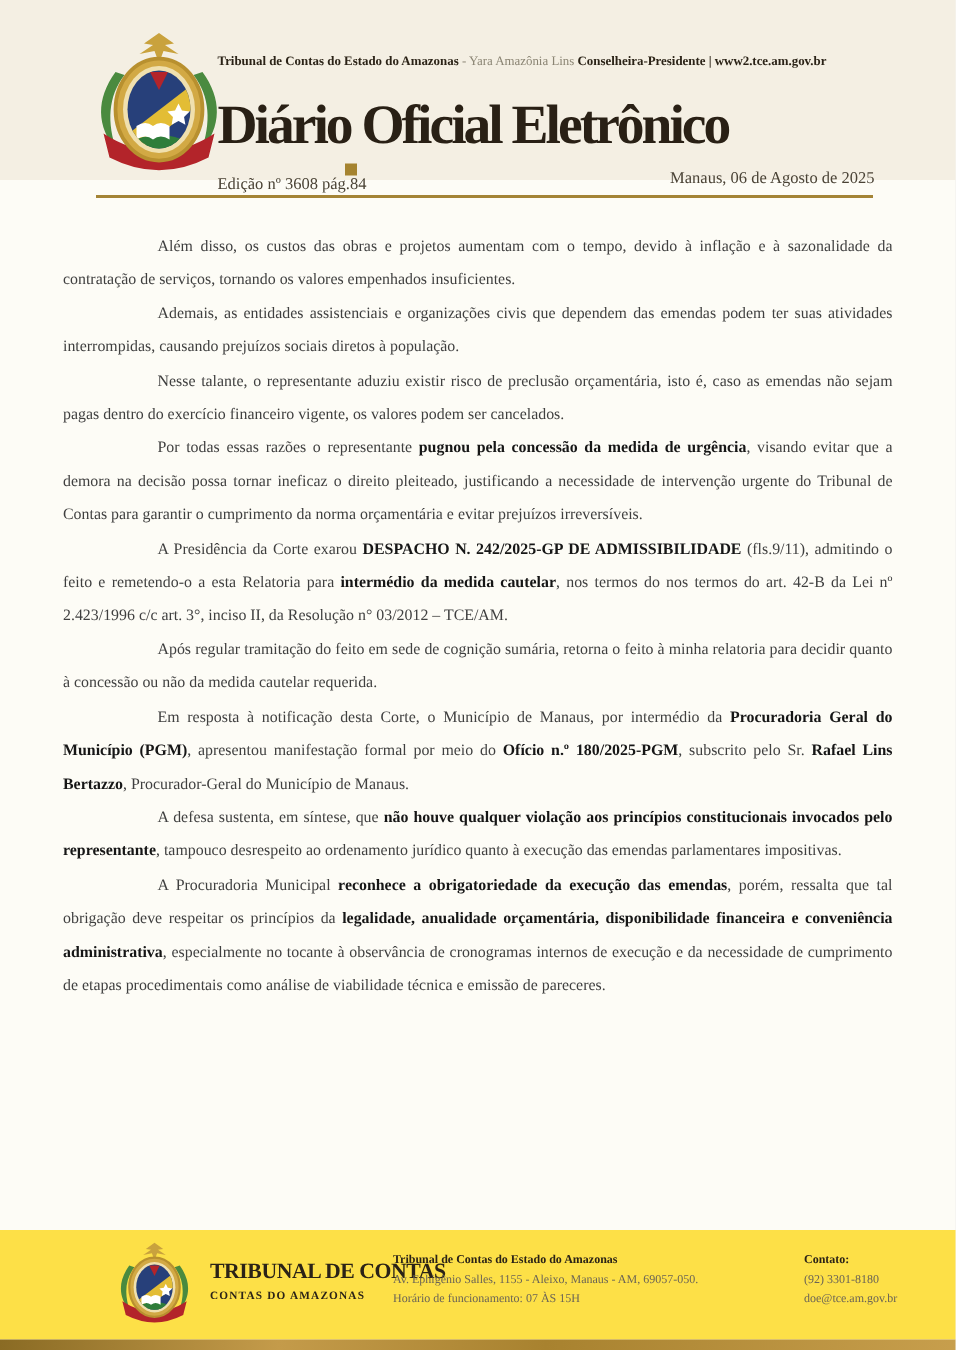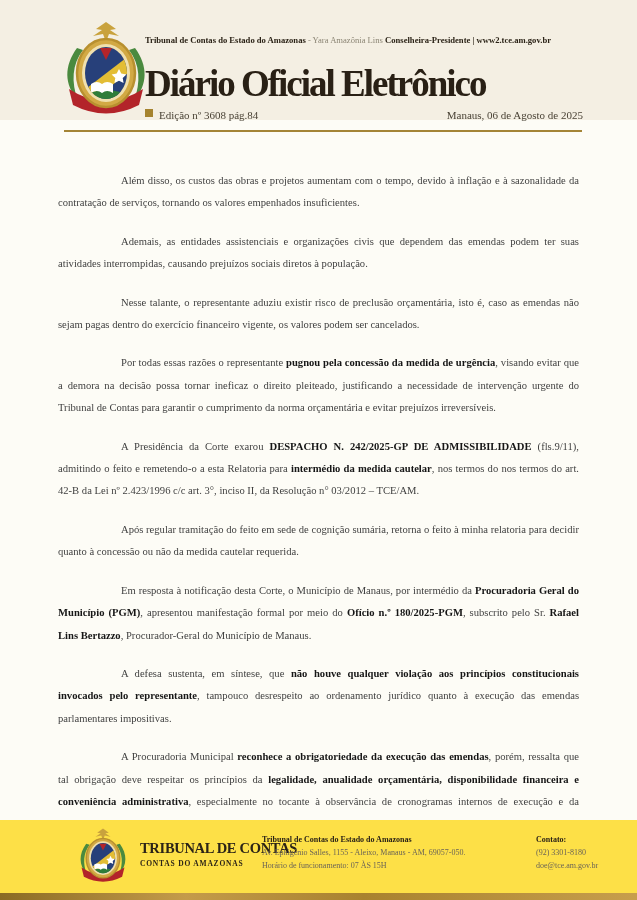--- a/index.html
+++ b/index.html
@@ -21,32 +21,32 @@
   .tagline .bold { font-weight:bold; color:#2b2317; }
   .tagline .light { color:#8b8574; }
   .doe-title {
     margin-top:18px; font-size:37px; font-weight:bold; color:#292015;
     letter-spacing:-2px; line-height:40px; white-space:nowrap;
   }
   .edition-row {
     margin-top:5px; display:flex; justify-content:space-between; align-items:center;
     font-size:11px; color:#4a4336;
   }
-  .edition-left { display:flex; align-items:flex-start; }
+  .edition-left { display:flex; align-items:flex-end;flex-direction:column; }
   .gold-square { width:8px; height:8px; background:#a5832f; margin-right:6px; display:inline-block; }
 
   .gold-rule { position:absolute; top:130px; left:64px; width:518px; height:2px; background:#a48436; }
 
   
   .doc {
     position:absolute; top:154px; left:42px; width:553px;
     font-size:10.6px; line-height:22.4px; color:#3f3f3f;
     text-align:justify;
   }
-  .doc p.paragraph { margin:16px; text-indent:63px; }
+  .doc p.paragraph { margin:0; text-indent:63px; }
   .doc p.paragraph b { color:#161616; }
   .doc p.heading {
     margin:18px 0 23px 118px; text-indent:0; text-align:left;
     font-weight:bold; color:#1c1c1c;
   }
 
   
   .footer-band {
     position:absolute; left:0; right:0; bottom:7px; height:73px;
     background:#fde047;

